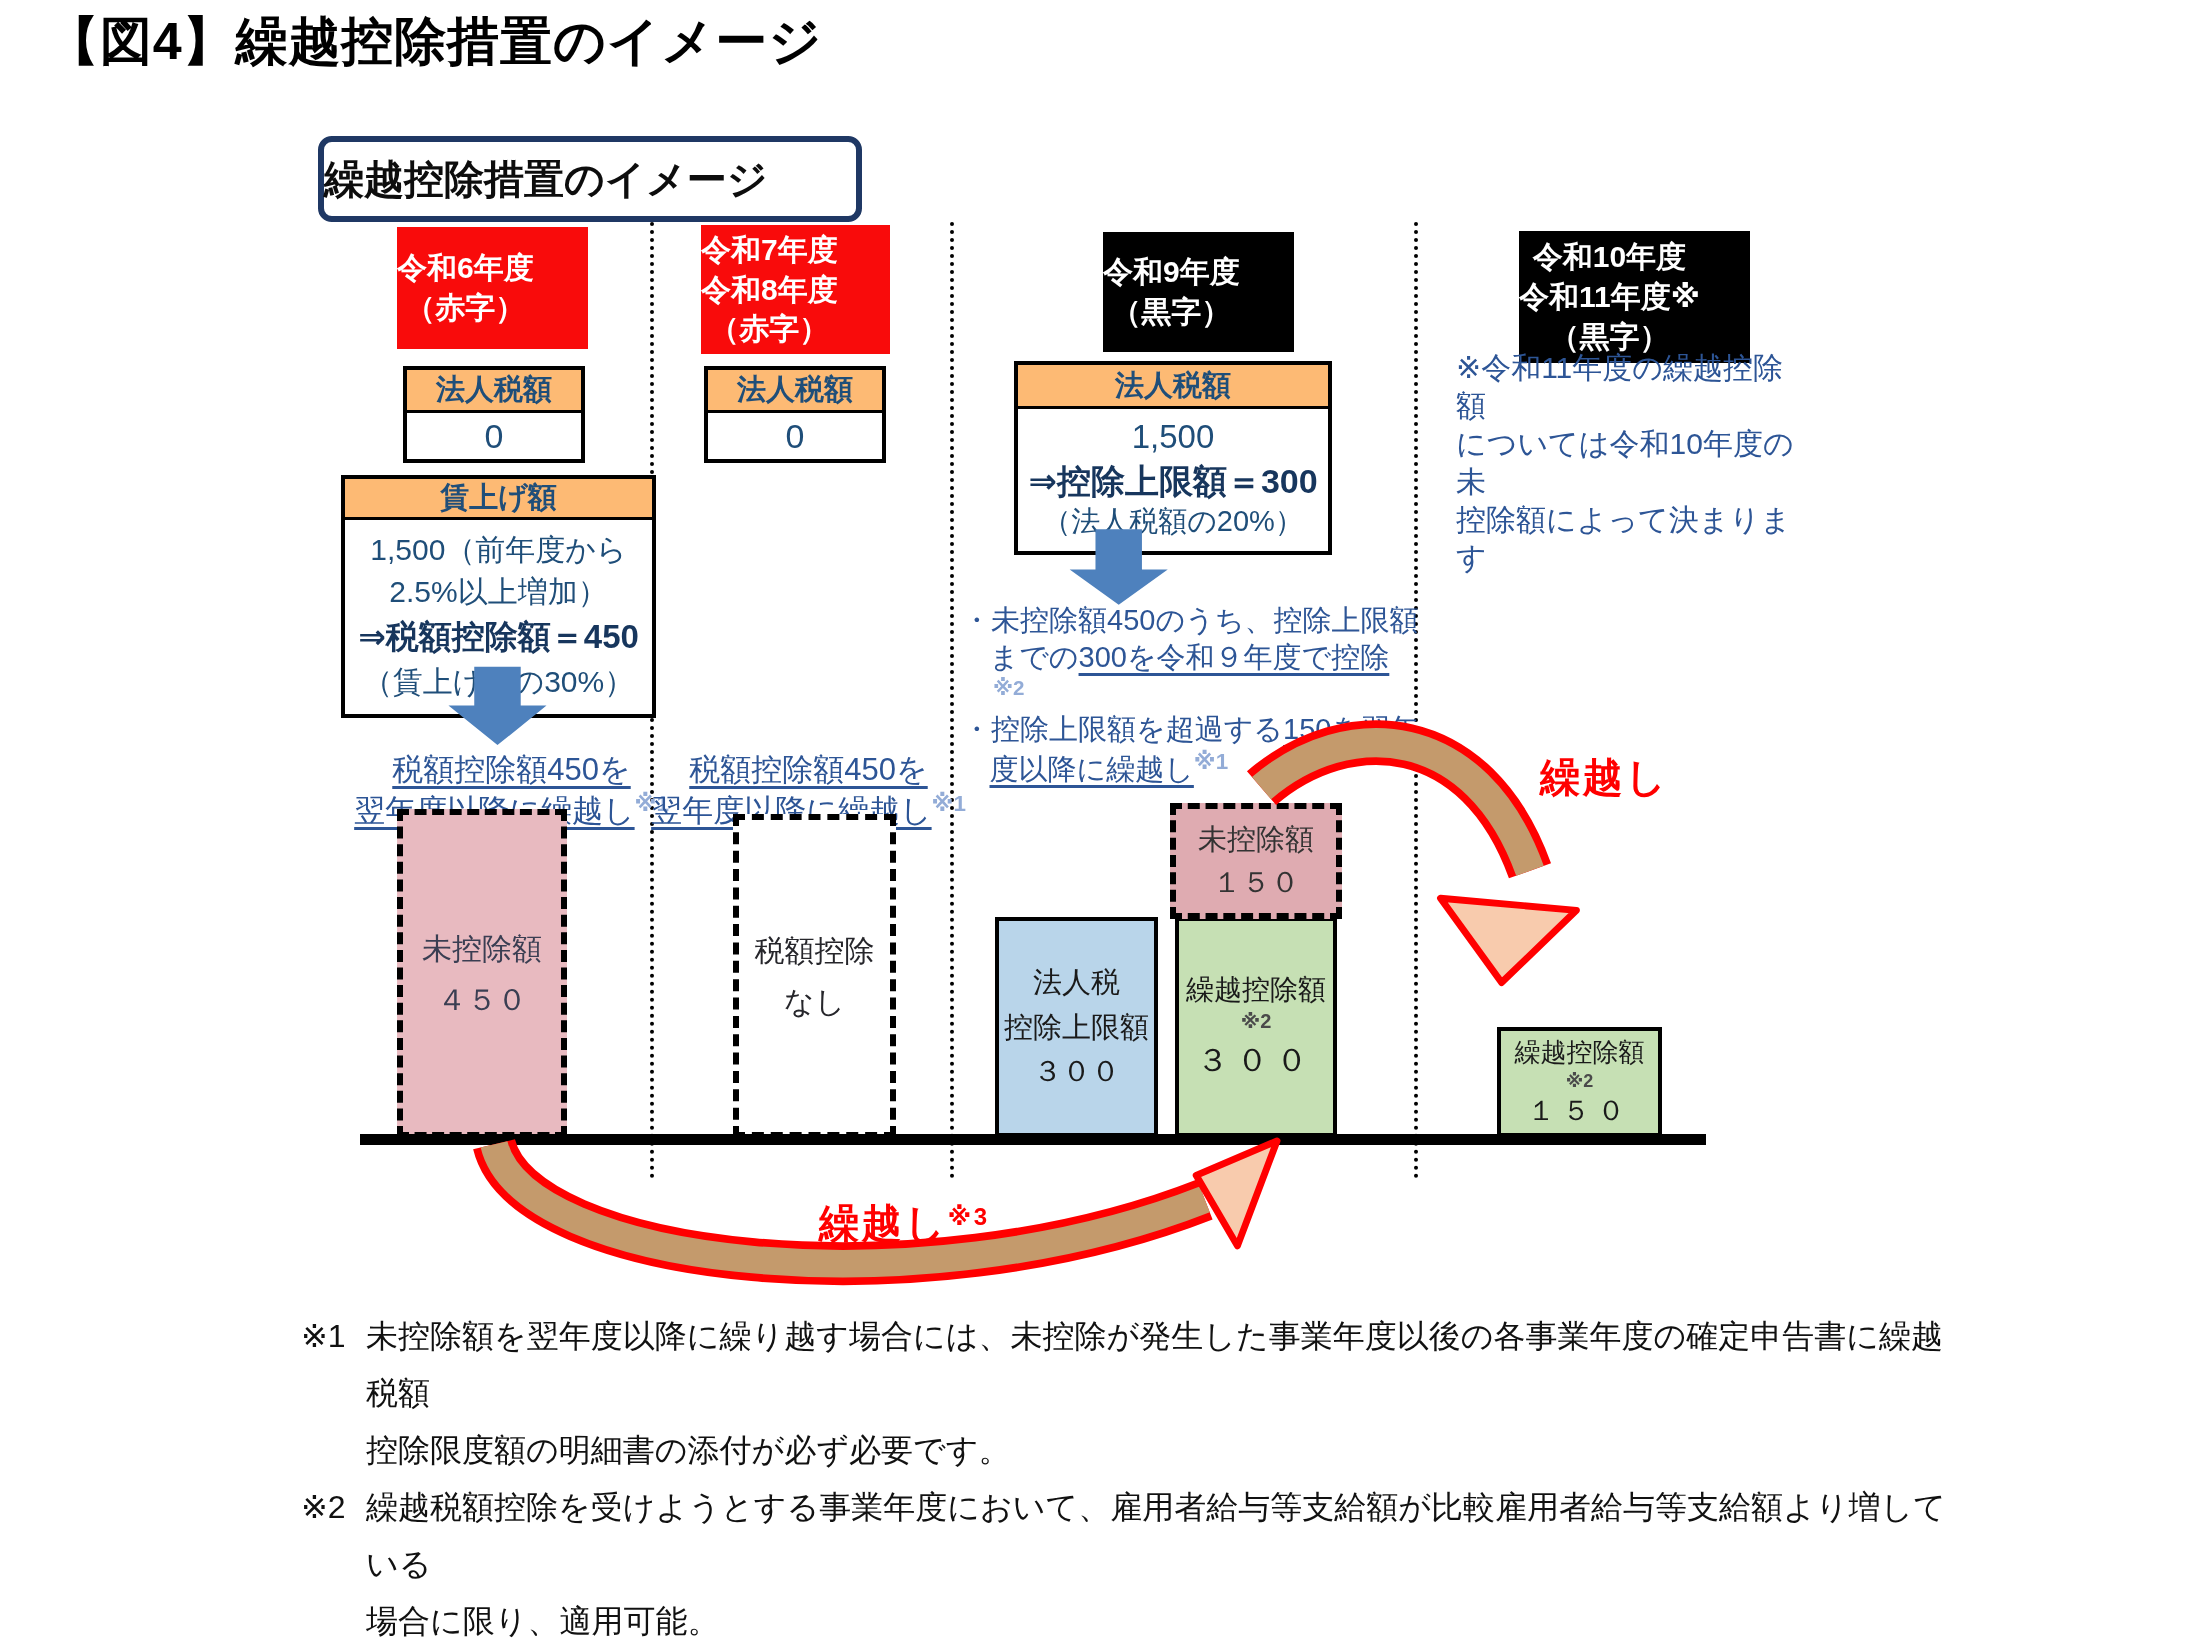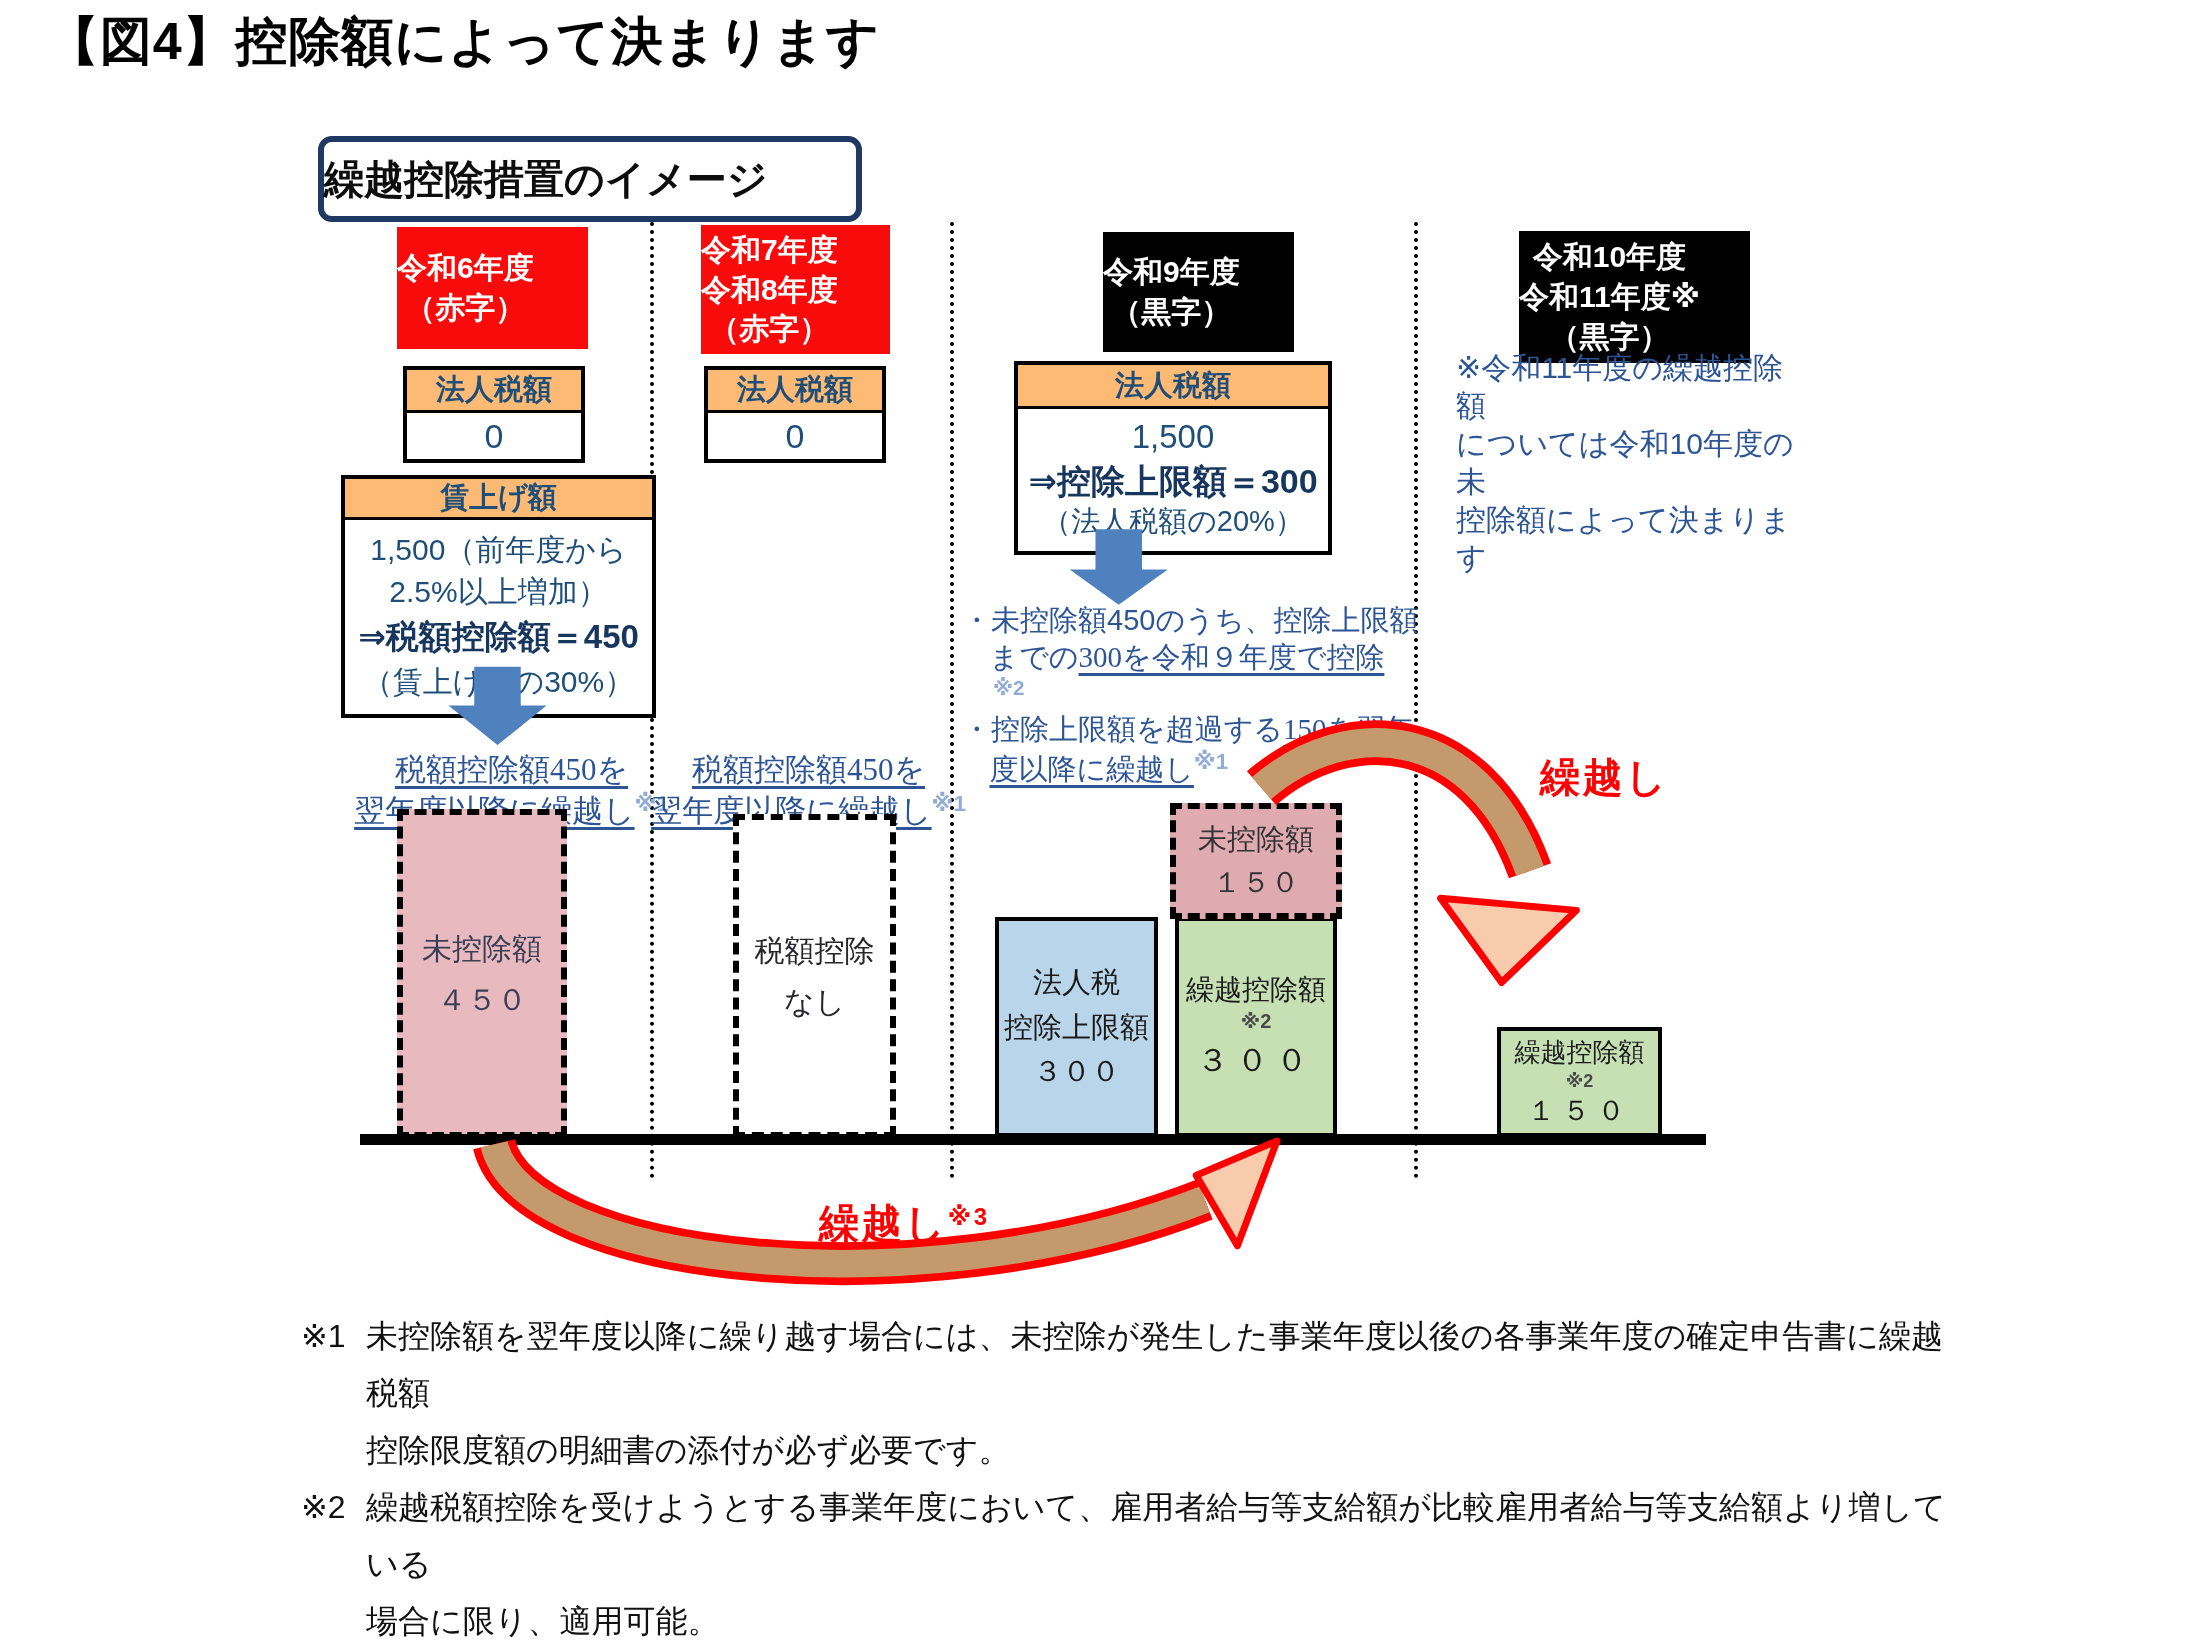--- a/index.html
+++ b/index.html
@@ -20,21 +20,21 @@
   .pbox{font-weight:bold;color:#fff;font-size:30px;line-height:1.33;white-space:pre-line;}
   .pbox.red{background:#F90B0B;}
   .pbox.black{background:#000;margin-left:32px;}
 
   .tbl{border:4.3px solid #000;background:#fff;box-sizing:border-box;}
   .tbl .hd{background:#fdba74;border-bottom:3.4px solid #000;color:#1F4E79;font-weight:bold;
            font-size:29px;display:flex;align-items:center;justify-content:center;}
   .tbl .bd{color:#1F4E79;display:flex;flex-direction:column;align-items:center;justify-content:center;text-align:center;}
 
   .carry{width:361px;text-align:center;font-size:31px;color:#2D5596;line-height:1.28;}
-  .u{text-decoration:underline;text-decoration-thickness:2.6px;text-underline-offset:6px;font-family:Liberation Serif, serif;}
+  .u{text-decoration:underline;text-decoration-thickness:2.6px;text-underline-offset:6px;}
   .sup{font-size:22.4px;color:#93ACD7;vertical-align:10.3px;font-weight:bold;text-decoration:none;}
 
   .bullets{width:482px;font-size:29px;color:#2D5596;line-height:1.26;}
   .b-line{margin:0;}
   .indent{padding-left:27.5px;}
   .b-ref{font-size:20.6px;color:#93ACD7;font-weight:bold;padding-left:31px;line-height:1;margin:3.4px 0 12px;}
 
   .note{width:348px;font-size:30px;color:#2D5596;line-height:1.27;white-space:pre-line;}
 
   .bar{display:flex;flex-direction:column;align-items:center;justify-content:center;
@@ -52,21 +52,21 @@
   .fn-mark{width:65px;flex:none;}
   .fn-text{white-space:pre-line;flex:1;}
 
   svg.overlay{position:absolute;left:0;top:0;pointer-events:none;}
 </style>
 </head>
 <body>
 
 <div id="canvas">
 
-  <div class="abs page-title">【図4】控除額によって決まります</div>
+  <div class="abs page-title">【図4】繰越控除措置のイメージ</div>
 
   <div class="abs heading-box center">
     <span>繰越控除措置のイメージ</span>
   </div>
 
   <div class="abs vsep" style="left:650px;"></div>
   <div class="abs vsep" style="left:950px;"></div>
   <div class="abs vsep" style="left:1414px;"></div>
 
   <div class="abs pbox red center" style="left:397px;top:227px;width:191px;height:122px;">令和6年度

